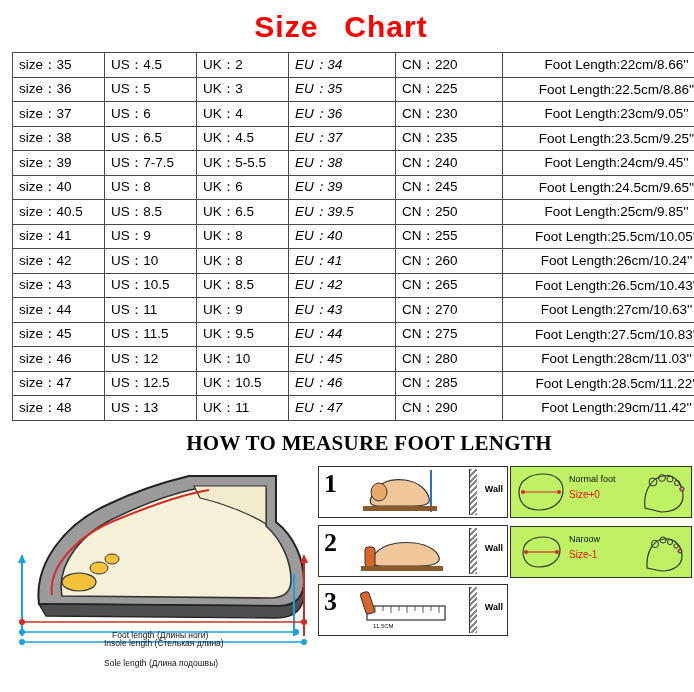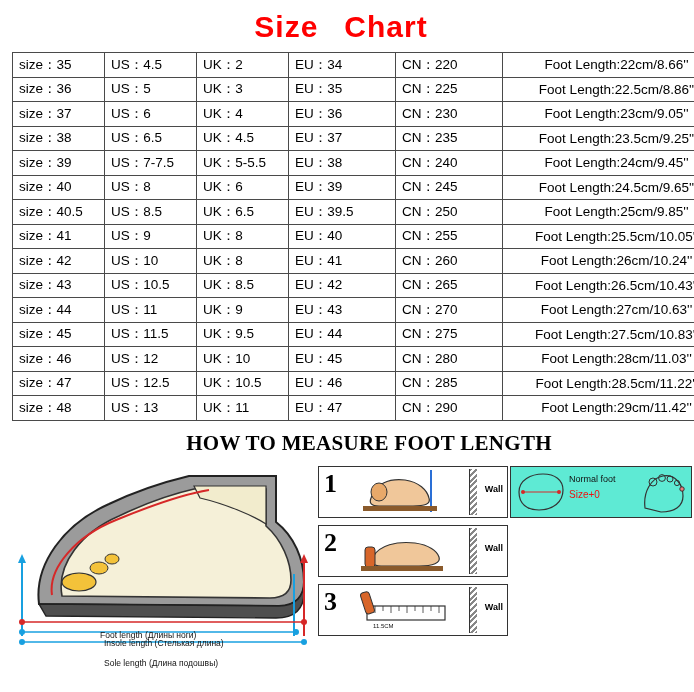--- a/index.html
+++ b/index.html
@@ -41,21 +41,21 @@
     border: 1px solid #4a4a4a;
     font-size: 13.5px;
     height: 23.5px;
     padding: 0 0 0 6px;
     white-space: nowrap;
     overflow: hidden;
   }
   td.c-size { width: 85px; }
   td.c-us   { width: 85px; }
   td.c-uk   { width: 85px; margin-left: 24px; }
-  td.c-eu   { width: 100px; }
+  td.c-eu   { width: 100px; font-style: italic; }
   td.c-cn   { width: 100px; }
   td.c-fl   { width: 215px; text-align: center; padding-left: 0; }
 
   .measure-title {
     text-align: center;
     font-weight: bold;
     font-size: 21px;
     margin: 10px 0 8px 0;
     font-family: "Liberation Serif", serif;
     letter-spacing: 0.3px;
@@ -130,21 +130,21 @@
     position: absolute;
     left: 510px;
     top: 2px;
     width: 182px;
   }
   .ftbox {
     position: relative;
     border: 1px solid #333;
     height: 50px;
     margin-bottom: 8px;
-    background: #5eead4;
+    background: #bef264;
   }
   .ftbox .ftname {
     position: absolute;
     left: 58px;
     top: 7px;
     font-size: 9px;
     color: #111;
     white-space: nowrap;
   }
   .ftbox .ftsize {
@@ -321,21 +321,21 @@
         <line x1="18" y1="158" x2="300" y2="158" stroke="#d62828" stroke-width="1.6"></line>
         <line x1="18" y1="168" x2="292" y2="168" stroke="#18a0e0" stroke-width="1.6"></line>
         <line x1="18" y1="178" x2="300" y2="178" stroke="#18a0e0" stroke-width="1.6"></line>
         <circle cx="18" cy="158" r="3" fill="#d62828"></circle>
         <circle cx="300" cy="158" r="3" fill="#d62828"></circle>
         <circle cx="18" cy="168" r="3" fill="#18a0e0"></circle>
         <circle cx="292" cy="168" r="3" fill="#18a0e0"></circle>
         <circle cx="18" cy="178" r="3" fill="#18a0e0"></circle>
         <circle cx="300" cy="178" r="3" fill="#18a0e0"></circle>
       </svg>
-      <span class="cap" style="left:96px; top:166px;">Foot length (Длины ноги)</span>
+      <span class="cap" style="left:108px; top:166px;">Foot length (Длины ноги)</span>
       <span class="cap" style="left:100px; top:174px;">Insole length (Стелькая длина)</span>
       <span class="cap" style="left:100px; top:194px;">Sole length (Длина подошвы)</span>
     </div>
 
     <div class="panels">
 
       <div class="panel">
         <span class="num">1</span>
         <svg width="118" height="48" viewBox="0 0 118 48" style="position:absolute;left:34px;top:1px;">
           <line x1="78" y1="2" x2="78" y2="44" stroke="#2a6fd6" stroke-width="2"></line>
@@ -396,16 +396,34 @@
           <circle cx="25" cy="10" r="3.4" fill="none" stroke="#333" stroke-width="1"></circle>
           <circle cx="33" cy="11" r="3" fill="none" stroke="#333" stroke-width="1"></circle>
           <circle cx="40" cy="15" r="2.6" fill="none" stroke="#333" stroke-width="1"></circle>
           <circle cx="45" cy="21" r="2.2" fill="#f07f7f" stroke="#333" stroke-width="1"></circle>
         </svg>
         <span class="ftname">Normal foot</span>
         <span class="ftsize">Size+0</span>
       </div>
 
 
+      <div class="ftbox">
+        <svg width="56" height="48" viewBox="0 0 56 48" style="position:absolute;left:2px;top:1px;">
+          <path d="M10,24 C10,14 20,9 30,9 C40,9 47,14 47,22 C47,32 38,39 26,39 C16,39 10,33 10,24 Z" fill="none" stroke="#333" stroke-width="1.2"></path>
+          <line x1="13" y1="24" x2="44" y2="24" stroke="#d62828" stroke-width="1.2"></line>
+          <circle cx="13" cy="24" r="2" fill="#d62828"></circle>
+            <circle cx="44" cy="24" r="2" fill="#d62828"></circle>
+        </svg>
+        <svg width="52" height="48" viewBox="0 0 52 48" style="position:absolute;right:2px;top:1px;">
+          <path d="M10,40 C9,24 16,12 27,11 C38,10 45,18 45,28 C45,38 36,43 24,43 Z" fill="none" stroke="#333" stroke-width="1.2"></path>
+          <circle cx="18" cy="16" r="3.6" fill="none" stroke="#333" stroke-width="1"></circle>
+          <circle cx="26" cy="12" r="3" fill="none" stroke="#333" stroke-width="1"></circle>
+          <circle cx="33" cy="14" r="2.6" fill="none" stroke="#333" stroke-width="1"></circle>
+          <circle cx="39" cy="18" r="2.2" fill="none" stroke="#333" stroke-width="1"></circle>
+          <circle cx="43" cy="23" r="2" fill="#f07f7f" stroke="#333" stroke-width="1"></circle>
+        </svg>
+        <span class="ftname">Naroow</span>
+        <span class="ftsize">Size-1</span>
+      </div>
     </div>
 
   </div>
 </div>
 
 </body></html>

